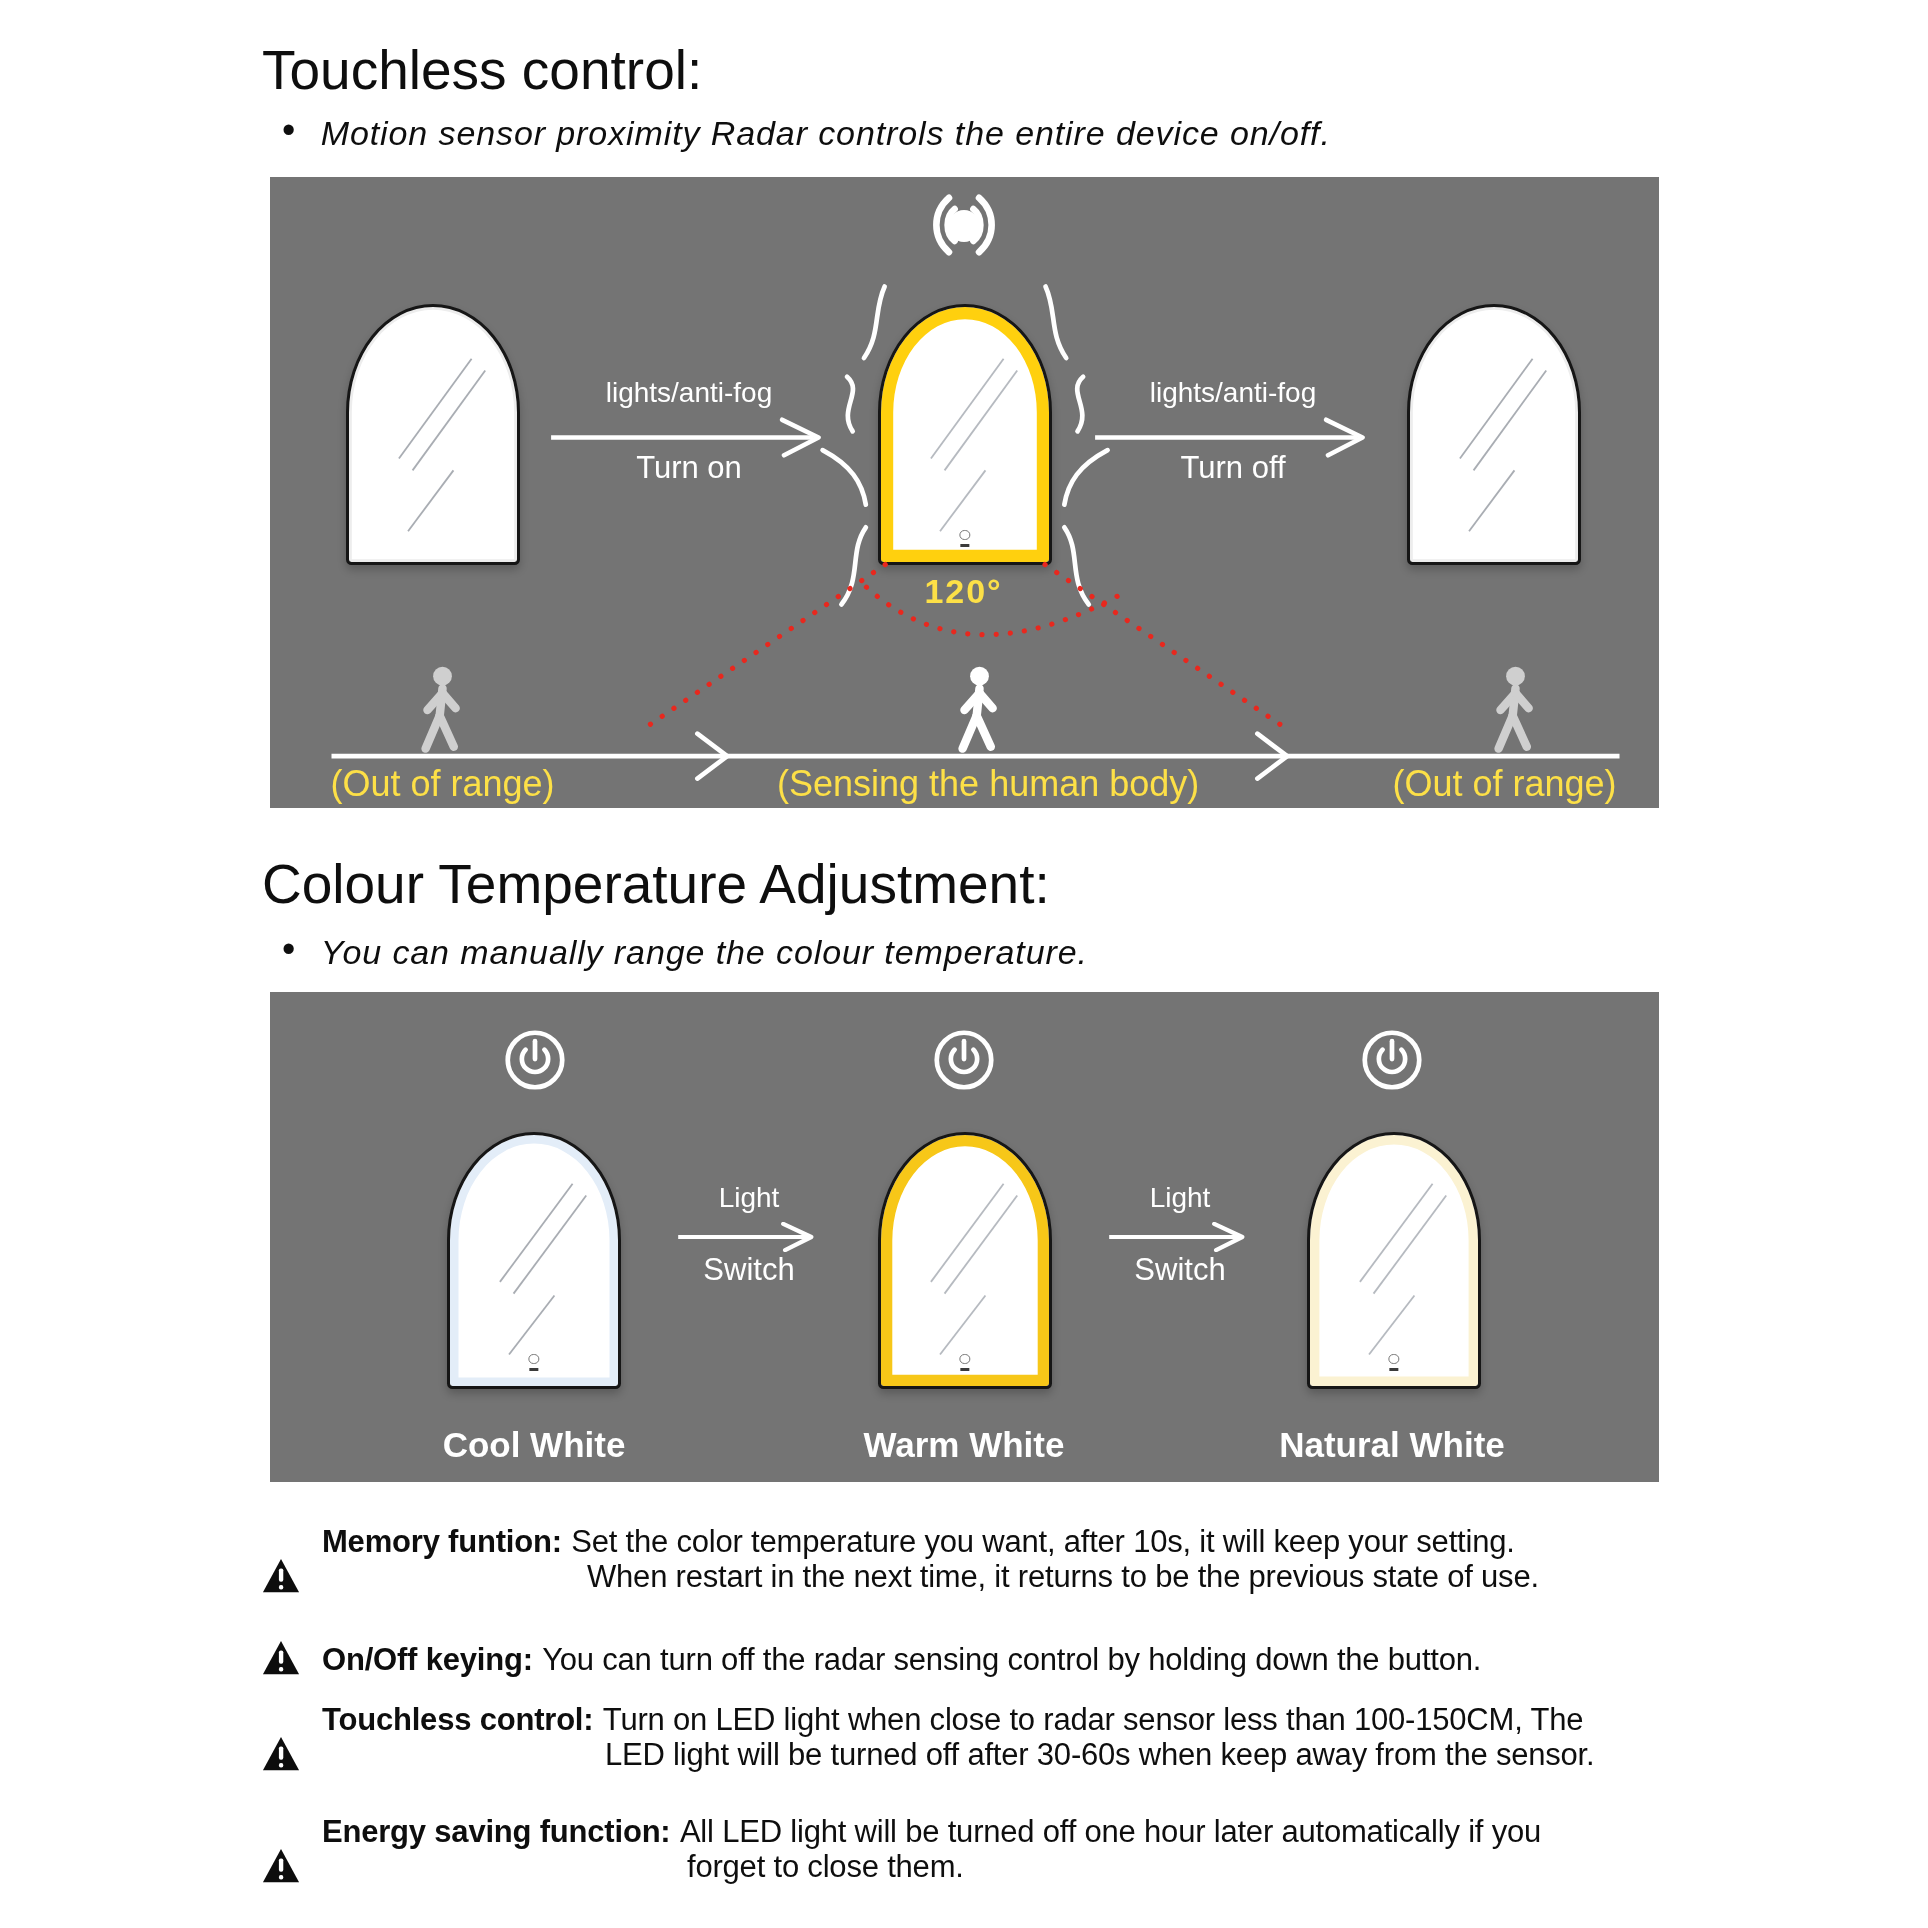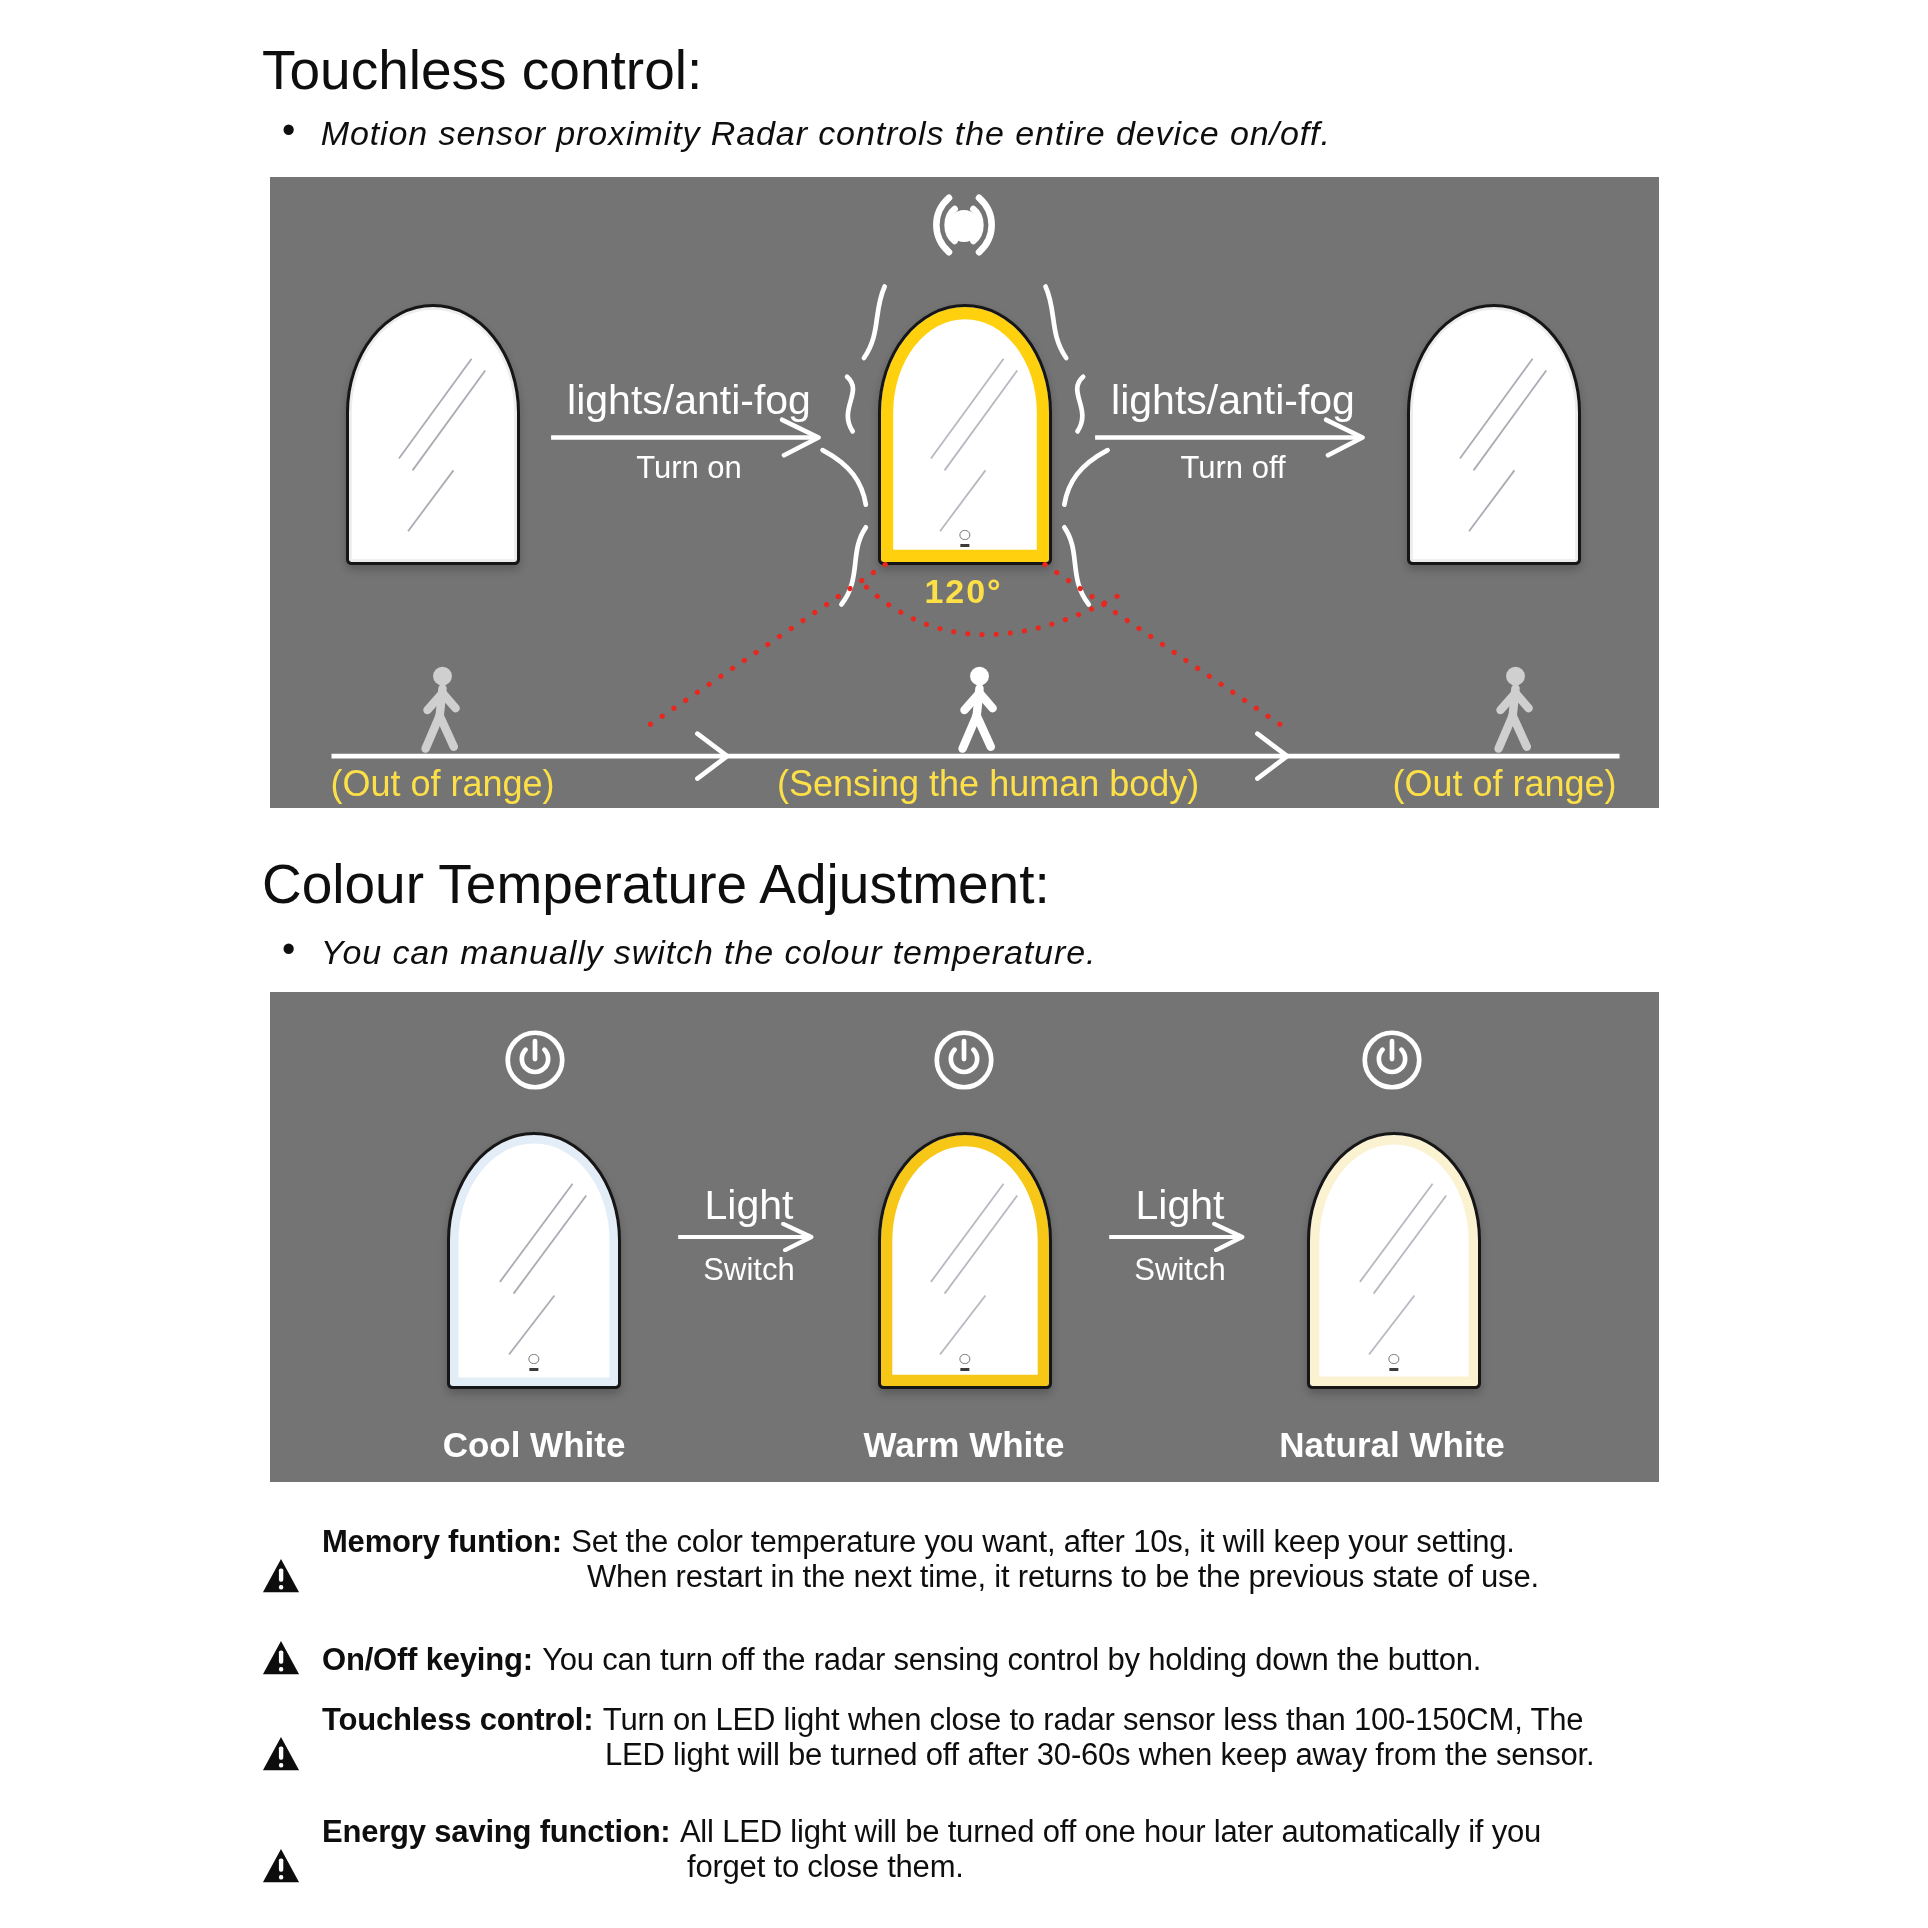--- a/index.html
+++ b/index.html
@@ -31,21 +31,21 @@
   .ring-cool   {box-shadow:inset 0 0 0 8.5px  #E3EDF8, 0 4.7px 8.5px rgba(0,0,0,0.22);}
   .ring-natural{box-shadow:inset 0 0 0 9.4px #FBF2D2, 0 4.7px 8.5px rgba(0,0,0,0.22);}
   .refl{position:absolute;left:0;top:0;width:100%;height:100%;pointer-events:none;}
   .sensor{position:absolute;bottom:15px;left:50%;transform:translateX(-50%);width:11.3px;text-align:center;}
   .sensor .s-circ{width:8.5px;height:8.5px;border:1.9px solid #777;border-radius:50%;margin:0 auto;}
   .sensor .s-dash{width:8.5px;height:2.8px;background:#3b3b3b;margin:3.8px auto 0;}
 
   
   .wlabel{color:#fde047;font-size:36px;white-space:nowrap;}
   .harrow{position:absolute;text-align:center;color:#fff;}
-  .harrow .a-top{position:absolute;left:0;right:0;top:0;font-size:41px;white-space:nowrap;}
+  .harrow .a-top{position:absolute;left:0;right:0;top:0;font-size:28px;white-space:nowrap;}
   .harrow .a-bot{position:absolute;left:0;right:0;font-size:31px;white-space:nowrap;}
   .mirror-label{position:absolute;top:433px;color:#fff;font-size:35px;font-weight:700;text-align:center;white-space:nowrap;}
   .angle{color:#fde047;font-weight:700;font-size:34px;letter-spacing:1.9px;}
 
   
   .note{position:absolute;left:261px;display:flex;align-items:flex-end;font-size:31px;letter-spacing:-0.2px;color:#0e0e0e;}
   .note .tri{flex:0 0 auto;margin:1.9px 21px 0 0;}
   .note .body{line-height:1.14;}
   .note .l1{white-space:nowrap;}
   .note .lab{font-weight:700;margin-right:9.4px;}
@@ -177,21 +177,21 @@
     <polyline points="992,4 1024,28 992,52" stroke="#fff" stroke-width="5" fill="none" stroke-linecap="round" stroke-linejoin="round"></polyline>
   </svg>
 
   <div class="abs wlabel" style="left:55px;top:586px;width:235px;text-align:center;">(Out of range)</div>
   <div class="abs wlabel" style="left:507px;top:586px;width:377px;text-align:left;">(Sensing the human body)</div>
   <div class="abs wlabel" style="left:1117px;top:586px;width:235px;text-align:center;">(Out of range)</div>
 </div>
 
 <div class="abs h-title" style="left:262px;top:852px;">Colour Temperature Adjustment:</div>
 
-<div class="abs bullet-line" style="left:282px;top:930px;">You can manually switch the colour temperature.</div>
+<div class="abs bullet-line" style="left:282px;top:930px;">You can manually range the colour temperature.</div>
 
 <div class="panel" style="top:992px;height:490px;">
 
   <svg class="abs" style="left:234px;top:37px;" width="62" height="62" viewBox="0 0 66 66">
     <circle cx="33" cy="33" r="29" stroke="#fff" stroke-width="5" fill="none"></circle>
     <path d="M23,22 A14,14 0 1 0 43,22" stroke="#fff" stroke-width="5" fill="none" stroke-linecap="round"></path>
     <line x1="33" y1="13" x2="33" y2="32" stroke="#fff" stroke-width="5" stroke-linecap="round"></line>
   </svg>
   <svg class="abs" style="left:663px;top:37px;" width="62" height="62" viewBox="0 0 66 66">
     <circle cx="33" cy="33" r="29" stroke="#fff" stroke-width="5" fill="none"></circle>

